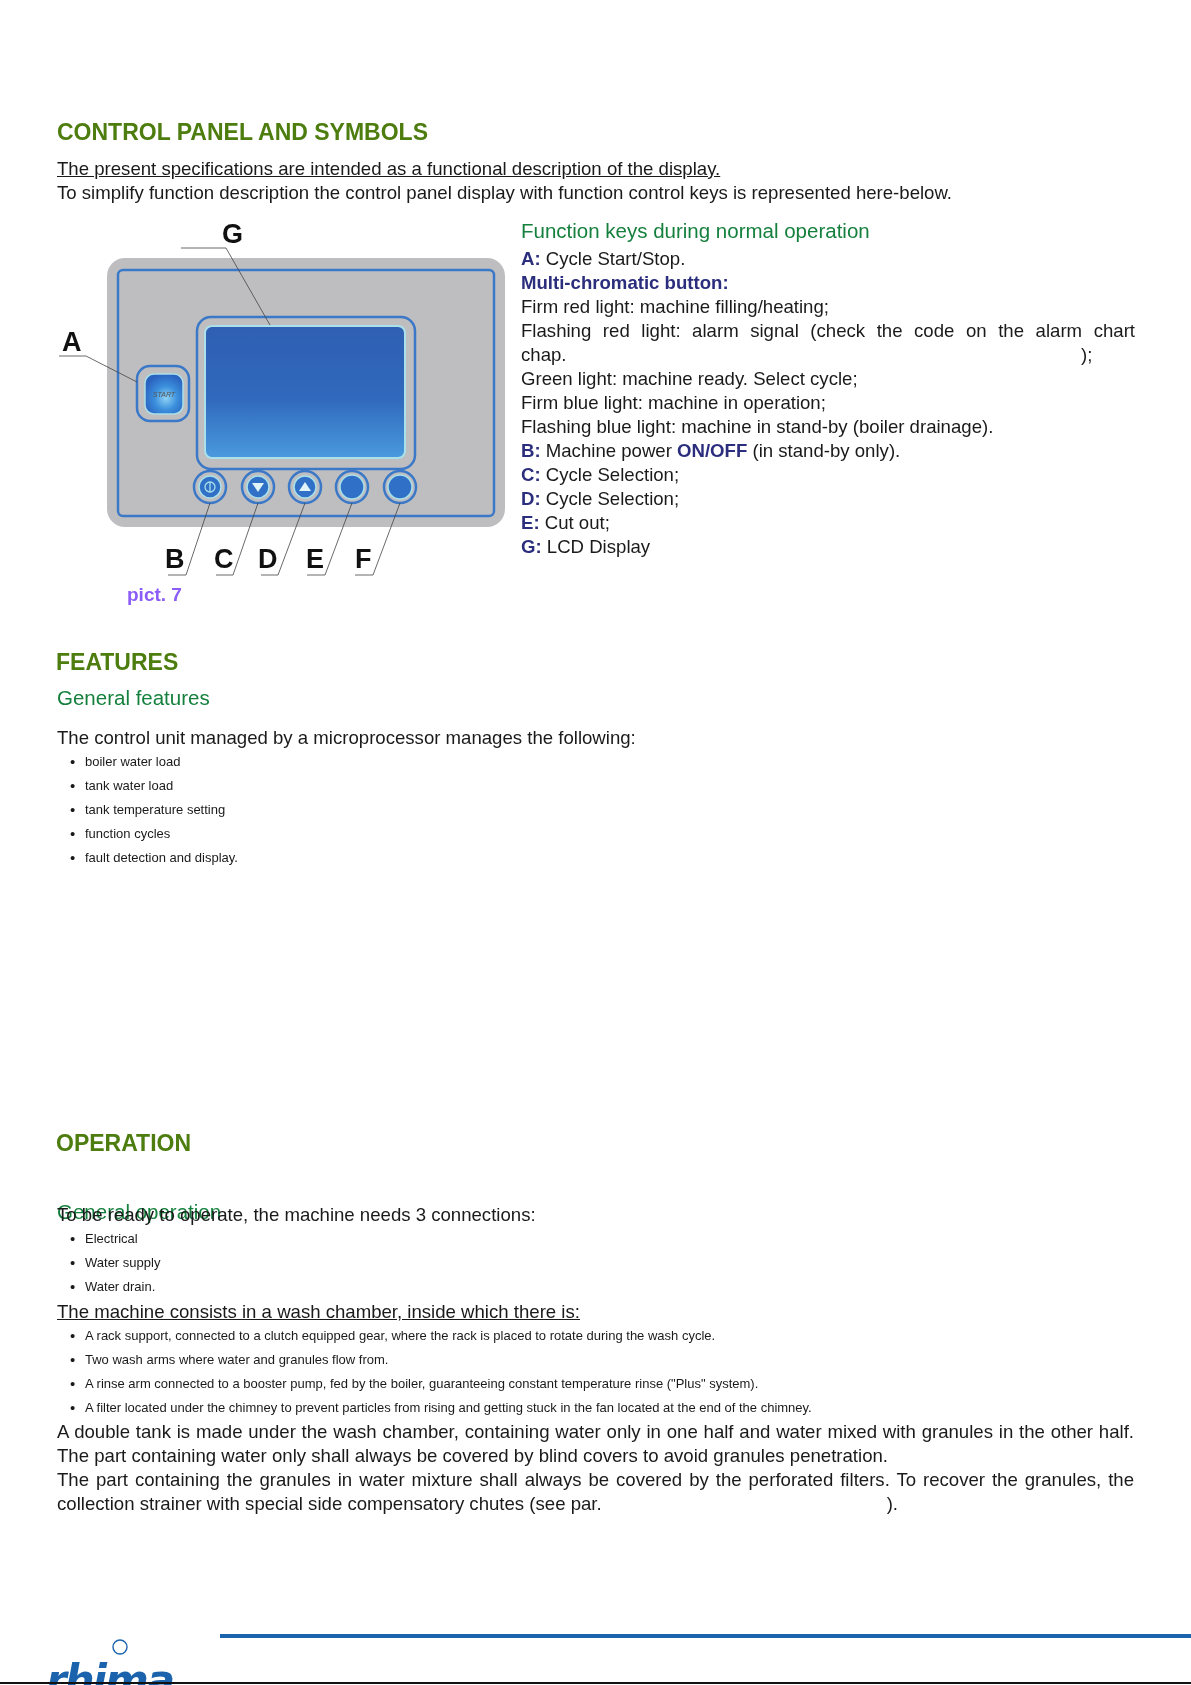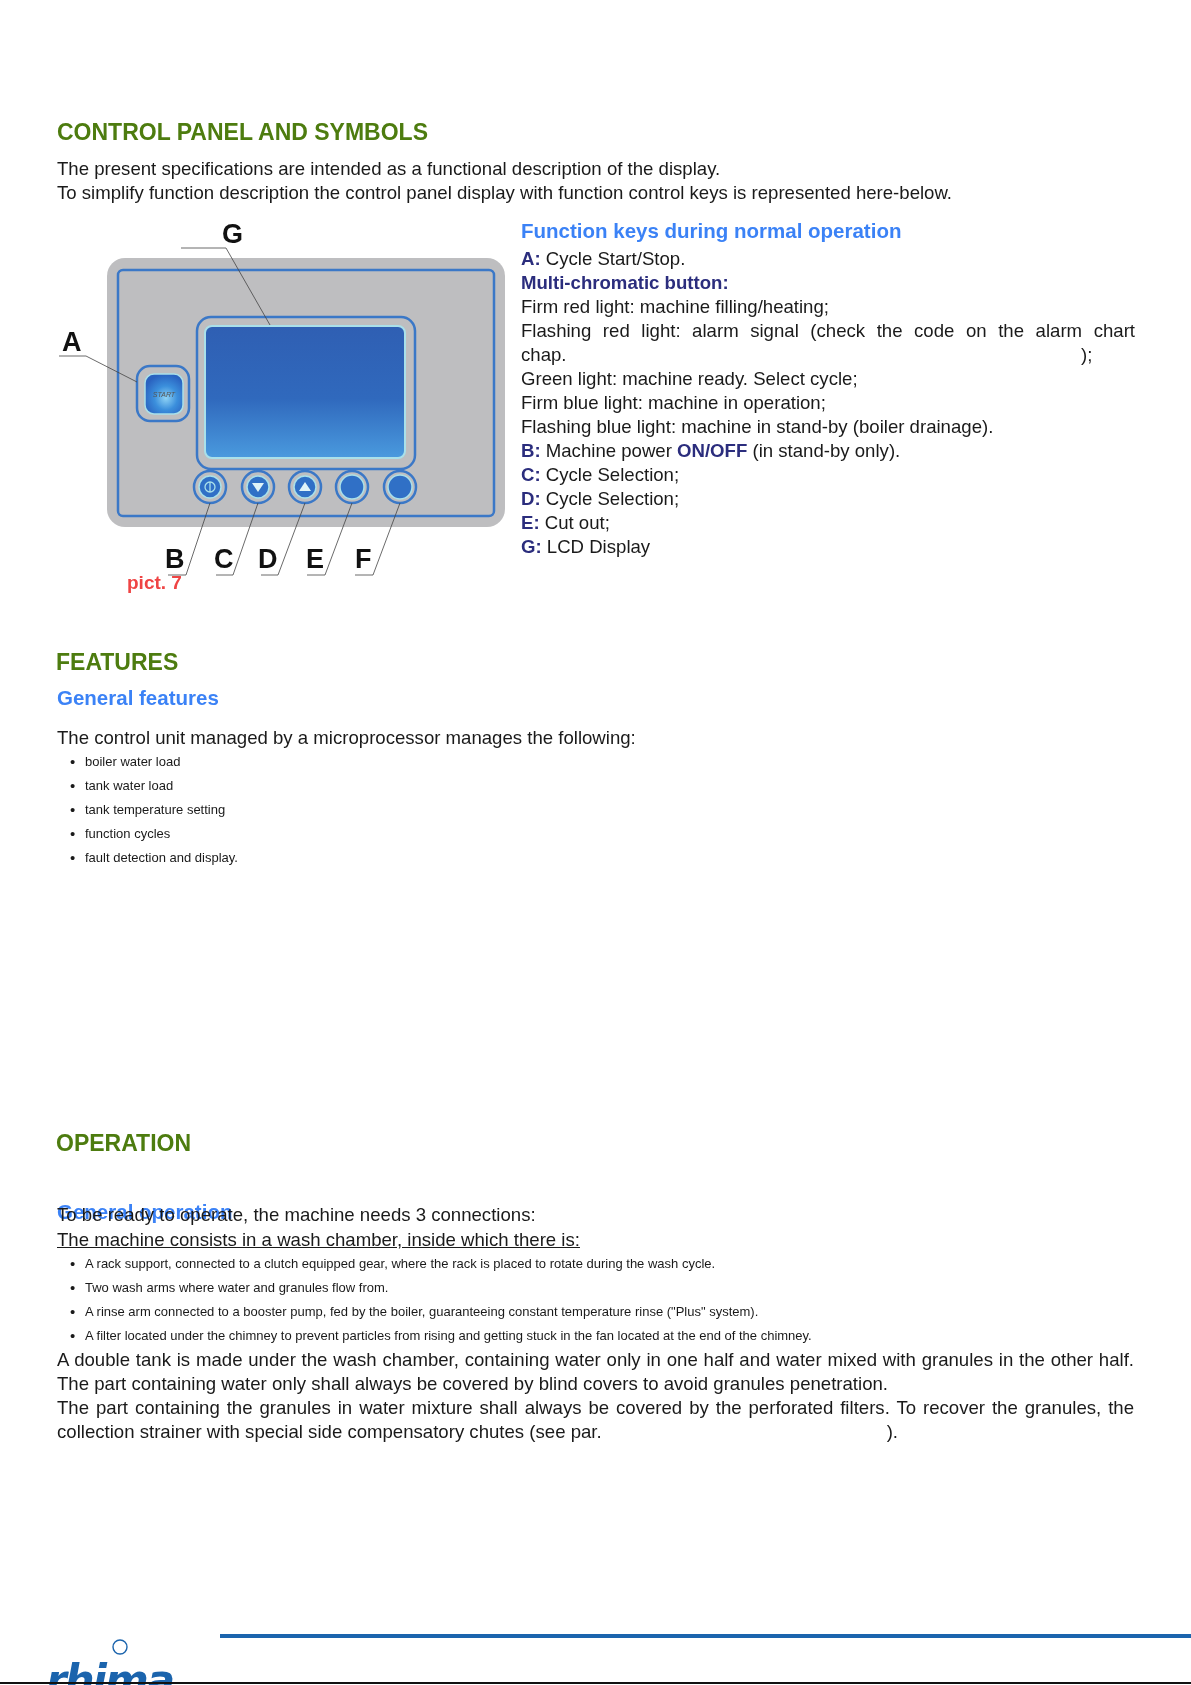--- a/index.html
+++ b/index.html
@@ -1,34 +1,34 @@
 <!DOCTYPE html>
 <html><head>
 <meta charset="utf-8">
 <style>
   html, body { margin:0; padding:0; background:#ffffff; }
   body { width:1191px; height:1685px; position:relative; overflow:hidden;
          font-family:"Liberation Sans", sans-serif; color:#1a1a1a; }
   .abs { position:absolute; }
   .h1 { font-weight:bold; color:#4d7c0f; font-size:23px; letter-spacing:0; }
-  .h2 { font-weight:bold; color:#3b82f6; font-size:20.5px; }
+  .h2 { font-weight:normal; color:#15803d; font-size:20.5px; }
   .p { font-size:18.6px; line-height:24px; white-space:nowrap; }
   .blue { color:#2b2d7d; font-weight:bold; }
   ul.bul { list-style:none; margin:0; padding:0; }
   ul.bul li { position:relative; padding-left:28px; font-size:13px; line-height:24px; white-space:nowrap; }
   ul.bul li::before { content:"\2022"; position:absolute; left:13px; top:0; font-size:15px; color:#1a1a1a; }
   .just { white-space:normal; text-align:justify; text-align-last:left; }
   .callout { font-weight:bold; font-size:27px; color:#111; font-family:"Liberation Sans", sans-serif; }
   .footer-line { background:#1b64ad; height:4px; }
 </style>
 </head>
 <body>
 
 <div class="abs h1" style="left:57px; top:119px;">CONTROL PANEL AND SYMBOLS</div>
-<div class="abs p" style="left:57px; top:157px;">The present specifications are intended as a functional description of the display.</div>
+<div class="abs p" style="left:57px; top:157px;text-decoration:underline;">The present specifications are intended as a functional description of the display.</div>
 <div class="abs p" style="left:57px; top:181px;">To simplify function description the control panel display with function control keys is represented here-below.</div>
 
 <div class="abs" style="left:50px; top:220px; width:470px; height:380px;">
   <svg width="470" height="380" viewBox="0 0 470 380" xmlns="http://www.w3.org/2000/svg">
     <defs>
       <linearGradient id="scr" x1="0" y1="0" x2="0" y2="1">
         <stop offset="0" stop-color="#2f5fb3"></stop>
         <stop offset="0.55" stop-color="#3069bd"></stop>
         <stop offset="1" stop-color="#4a9ade"></stop>
       </linearGradient>
@@ -84,21 +84,21 @@
       <polyline points="305,355 323,355 350,283"></polyline>
     </g>
   </svg>
   <div class="abs callout" style="left:172px; top:-1px;">G</div>
   <div class="abs callout" style="left:12px; top:107px;">A</div>
   <div class="abs callout" style="left:115px; top:324px;">B</div>
   <div class="abs callout" style="left:164px; top:324px;">C</div>
   <div class="abs callout" style="left:208px; top:324px;">D</div>
   <div class="abs callout" style="left:256px; top:324px;">E</div>
   <div class="abs callout" style="left:305px; top:324px;">F</div>
-  <div class="abs" style="left:77px; top:352px; font-weight:bold; color:#ef4444; font-size:19px;">pict. 7</div>
+  <div class="abs" style="left:77px; top:364px; font-weight:bold; color:#8b5cf6; font-size:19px;">pict. 7</div>
 </div>
 
 <div class="abs" style="left:521px; top:219px; width:614px;">
   <div class="h2" style="margin-bottom:4px;">Function keys during normal operation</div>
   <div class="p"><span class="blue">A:</span><span> Cycle Start/Stop.</span></div>
   <div class="p blue">Multi-chromatic button:</div>
   <div class="p">Firm red light: machine filling/heating;</div>
   <div class="p" style="text-align:justify; text-align-last:justify; width:614px;">Flashing red light: alarm signal (check the code on the alarm chart</div>
   <div class="p" style="position:relative; width:614px;"><span>chap.</span><span style="position:absolute; left:560px;">);</span></div>
   <div class="p">Green light: machine ready. Select cycle;</div>
@@ -121,20 +121,25 @@
     <li>tank temperature setting</li>
     <li>function cycles</li>
     <li>fault detection and display.</li>
   </ul>
 </div>
 
 <div class="abs h1" style="left:56px; top:1130px;">OPERATION</div>
 <div class="abs h2" style="left:57px; top:1200px;">General operation</div>
 <div class="abs" style="left:57px; top:1203px; width:1077px;">
   <div class="p">To be ready to operate, the machine needs 3 connections:</div>
+  <ul class="bul">
+    <li>Electrical</li>
+    <li>Water supply</li>
+    <li>Water drain.</li>
+  </ul>
   <div class="p" style="margin-top:1px;text-decoration:underline;">The machine consists in a wash chamber, inside which there is:</div>
   <ul class="bul">
     <li>A rack support, connected to a clutch equipped gear, where the rack is placed to rotate during the wash cycle.</li>
     <li>Two wash arms where water and granules flow from.</li>
     <li>A rinse arm connected to a booster pump, fed by the boiler, guaranteeing constant temperature rinse ("Plus" system).</li>
     <li class="just" style="white-space:normal;">A filter located under the chimney to prevent particles from rising and getting stuck in the fan located at the end of the chimney.</li>
   </ul>
   <div class="p just">A double tank is made under the wash chamber, containing water only in one half and water mixed with granules in the other half. The part containing water only shall always be covered by blind covers to avoid granules penetration.</div>
   <div class="p just" style="position:relative;"><span>The part containing the granules in water mixture shall always be covered by the perforated filters. To recover the granules, the collection strainer with special side compensatory chutes (see par.</span><span style="display:inline-block; width:285px;"></span><span>).</span></div>
 </div>

